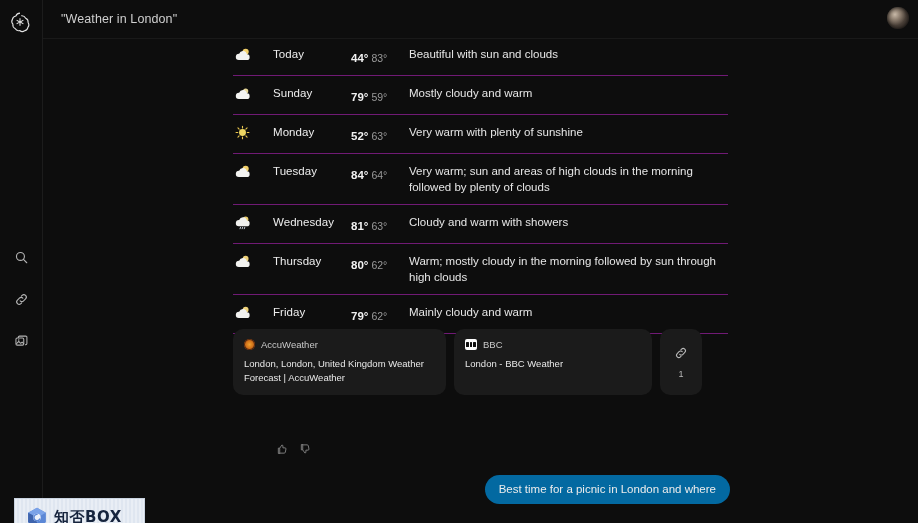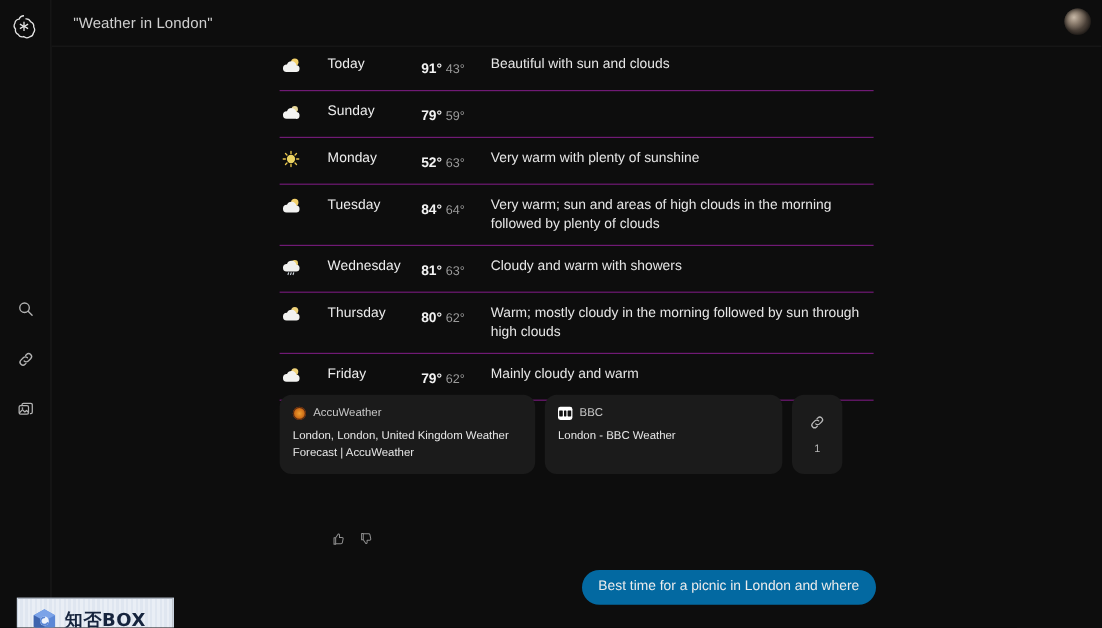--- a/index.html
+++ b/index.html
@@ -200,36 +200,37 @@
 
       <div class="frow">
         <div class="fic">
           <svg width="19" height="15" viewBox="0 0 26 20">
             <circle cx="17.3" cy="6.3" r="4.2" fill="#f2d06b"></circle>
             <path d="M8 17.6h10.6a3.9 3.9 0 0 0 .5-7.8 5.6 5.6 0 0 0-10.7-.9A4.2 4.2 0 0 0 8 17.6Z" fill="#f2f2f0"></path>
           </svg>
         </div>
         <div class="fday">Today</div>
         <div class="ftemp">
-          <span class="hi">91°</span><span class="lo">43°</span>
+          <span class="hi">44°</span><span class="lo">83°</span>
         </div>
         <div class="fdesc">Beautiful with sun and clouds</div>
       </div>
 
       <div class="frow">
         <div class="fic">
           <svg width="19" height="15" viewBox="0 0 26 20">
             <circle cx="17.3" cy="6.6" r="3.6" fill="#e8d89a"></circle>
             <path d="M8 17.6h10.6a3.9 3.9 0 0 0 .5-7.8 5.6 5.6 0 0 0-10.7-.9A4.2 4.2 0 0 0 8 17.6Z" fill="#f4f4f2"></path>
           </svg>
         </div>
         <div class="fday">Sunday</div>
         <div class="ftemp">
           <span class="hi">79°</span><span class="lo">59°</span>
         </div>
+        <div class="fdesc">Mostly cloudy and warm</div>
       </div>
 
       <div class="frow">
         <div class="fic">
           <svg width="19" height="15" viewBox="0 0 22 20">
             <g stroke="#e8c54d" stroke-width="1.5" stroke-linecap="round">
               <path d="M11 1.6v2.3M11 16.1v2.3M2.4 10h2.3M17.3 10h2.3M4.9 3.9l1.6 1.6M15.5 14.5l1.6 1.6M17.1 3.9l-1.6 1.6M6.5 14.5l-1.6 1.6"></path>
             </g>
             <circle cx="11" cy="10" r="4.6" fill="#ecd463"></circle>
           </svg>

